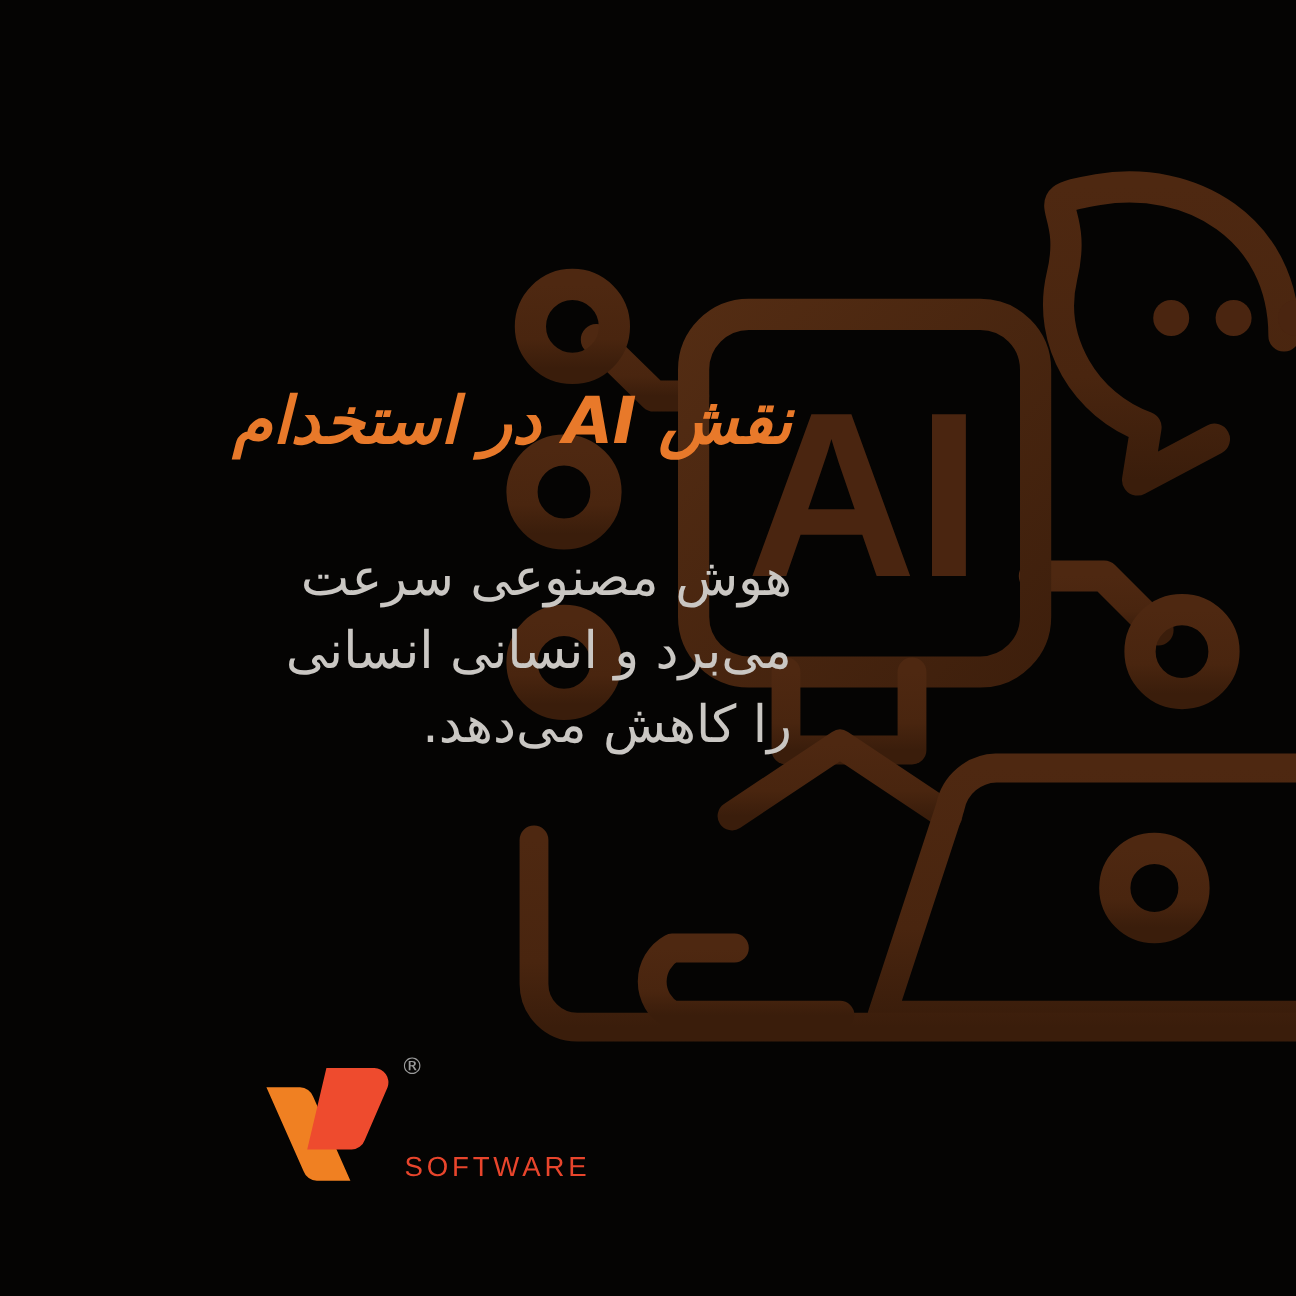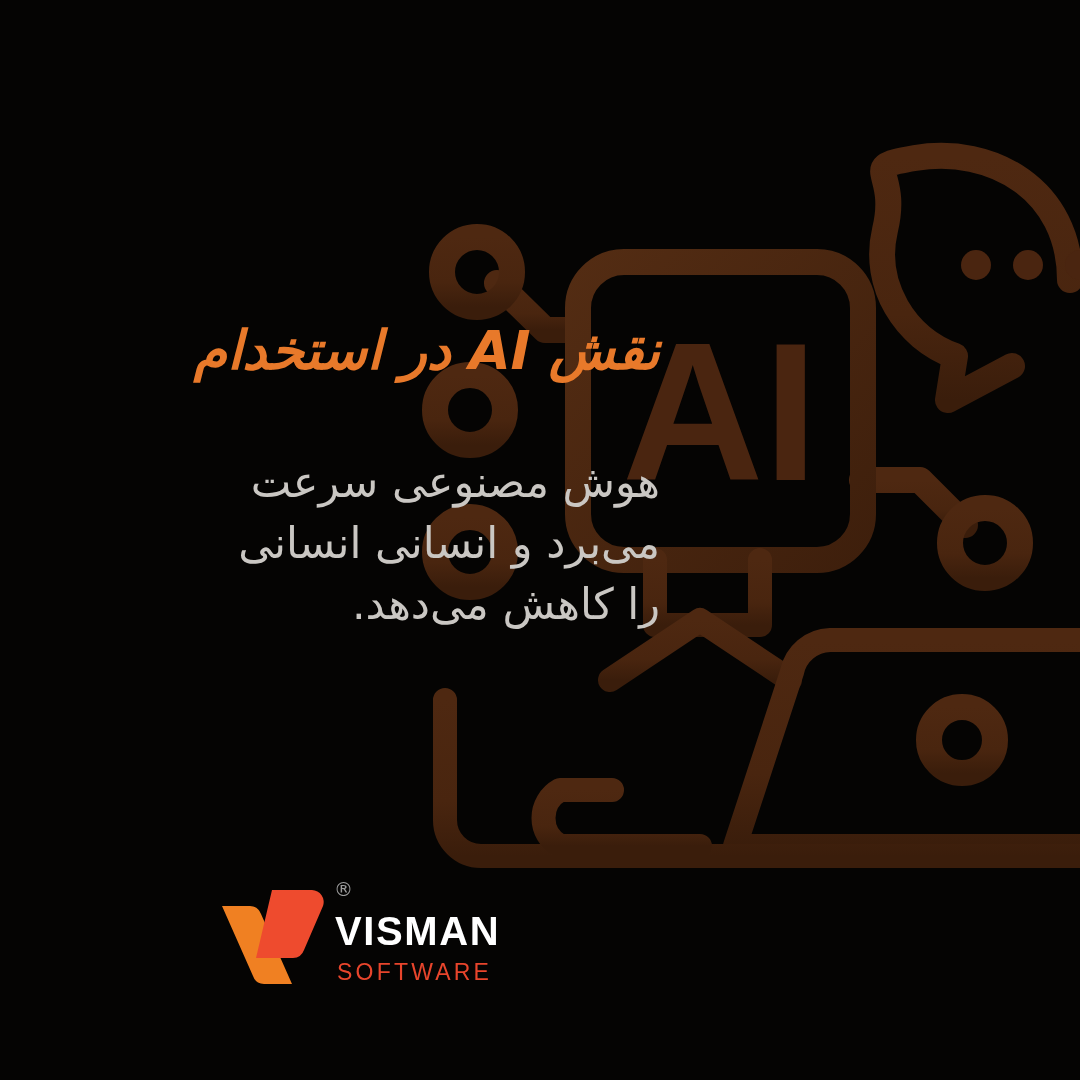--- a/index.html
+++ b/index.html
@@ -197,18 +197,17 @@
 
     <svg class="logo-mark" viewBox="0 0 112 98" xmlns="http://www.w3.org/2000/svg">
 
       <path d="M 6 18 L 34 18 A 12 12 0 0 1 45 26 L 76 96 L 48 96 A 12 12 0 0 1 37 88 Z" fill="#F08022"></path>
 
       <path d="M 56 2 L 96 2 A 12 12 0 0 1 107 18 L 88 62 A 12 12 0 0 1 77 70 L 40 70 Z" fill="#EE4B2E"></path>
     </svg>
 
     <span class="logo-reg">®</span>
 
-    <span class="logo-word">VISMAN</span>
 
     <span class="logo-sub">SOFTWARE</span>
   </div>
 
 </div>
 
 </body></html>

